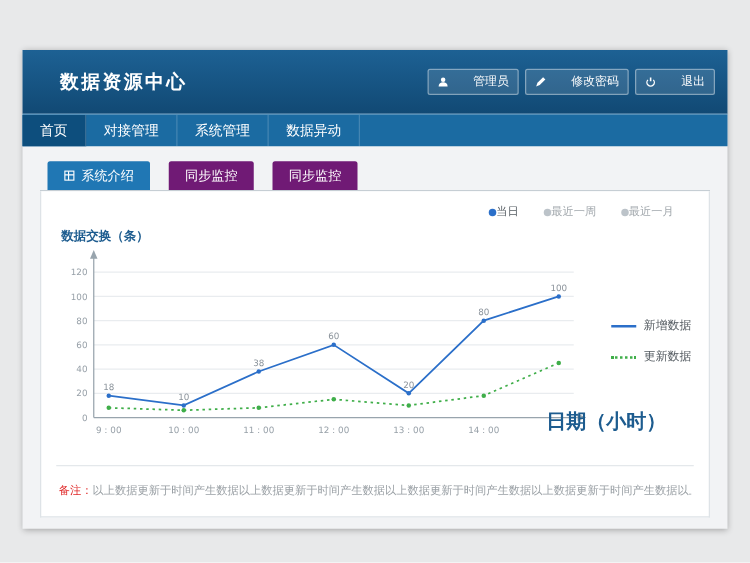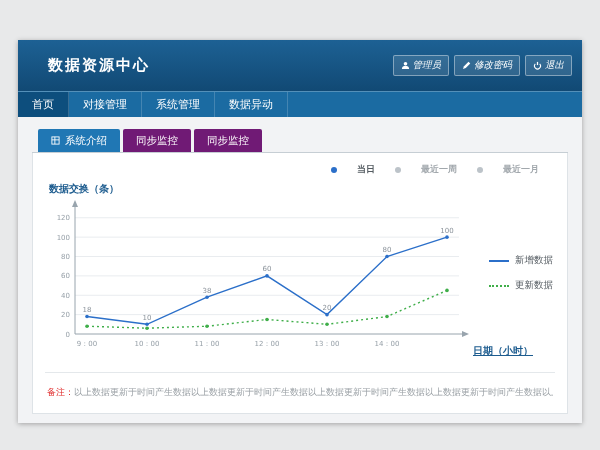--- a/index.html
+++ b/index.html
@@ -20,67 +20,66 @@
     background:linear-gradient(#1d6194,#114974);
     display:flex; align-items:center;
     padding:0 10px 0 14px;
   }
   .logo-top { color:#fff; font-size:13px; font-weight:bold; font-style:italic; line-height:14px; }
   .logo-mark { width:4px; height:4px; background:#e23b2e; border-radius:50%; display:inline-block; margin:0 2px 6px 0; }
   .logo-sub { color:#fff; font-size:11px; font-weight:bold; letter-spacing:3px; line-height:14px; }
   .app-title { color:#fff; font-size:15px; font-weight:bold; letter-spacing:2px; margin-left:16px; }
   .hd-actions { margin-left:auto; display:flex; gap:5px; }
   .hbtn {
-    display:flex; align-items:center; gap:3px;
+    display:flex; align-items:center; gap:20px;
     background:rgba(255,255,255,0.12);
     border:1px solid rgba(255,255,255,0.4);
     border-radius:2px; color:#fff;
     font-size:9.5px; padding:3px 7px; cursor:pointer;
     font-family:inherit;
-    font-style:italic;
   }
   .hicon { display:inline-flex; width:9px; height:9px; }
   .hicon svg { width:9px; height:9px; }
   
   .nav {
     height:26px; background:#1b6ba2;
     border-top:1px solid rgba(255,255,255,0.25);
     display:flex;
   }
   .nav-item {
     color:#fff; font-size:11px; display:flex; align-items:center;
     padding:0 14px; cursor:pointer;
     border-right:1px solid rgba(255,255,255,0.18);
   }
   .nav-item.active { background:#0d4e7d; }
   
   .main { padding:12px 14px 0; }
-  .tabs { display:flex; gap:3px; padding-left:6px; border-bottom:1px solid #c6ced4; }
+  .tabs { display:flex; gap:15px; padding-left:6px; border-bottom:1px solid #c6ced4; }
   .tab {
     height:23px; display:flex; align-items:center; gap:5px;
     padding:0 13px; font-size:10.5px; color:#fff;
     background:#701a75; border-radius:2px 2px 0 0; cursor:pointer;
   }
   .tab.active { background:#2077b4; }
   .tabicon { display:inline-flex; width:9px; height:9px; }
   .tabicon svg { width:9px; height:9px; }
   .panel {
     background:#fff; border:1px solid #dee3e7; border-top:none;
     min-height:250px; padding-bottom:14px;
   }
   
   .tlegend { display:flex; justify-content:flex-end; gap:20px; padding:10px 28px 0; font-size:9px; }
-  .tl-item { display:flex; align-items:center; gap:20px; cursor:pointer;font-weight:bold; }
+  .tl-item { display:flex; align-items:center; gap:0; cursor:pointer; }
   .tl-dot { width:6px; height:6px; border-radius:50%; display:inline-block; }
   .ylabel { font-size:10px; font-weight:bold; color:#1d5c8f; padding:6px 0 2px 16px; }
   .chart-row { display:flex; padding-left:10px; }
   .chart-col { position:relative; width:430px; }
   .xlabel {
-    position:absolute; right:-60px; bottom:4px;
-    font-size:10px; font-weight:bold; color:#1d5c8f;text-decoration:underline;
+    position:absolute; right:-60px; bottom:14px;
+    font-size:16px; font-weight:bold; color:#1d5c8f;
   }
   #line-chart .tk { font-size:7px; fill:#97a0a8; }
   #line-chart .pl { font-size:7px; fill:#8b939b; }
   .side-legend { margin:56px 0 0 16px; }
   .sl-item { display:flex; align-items:center; gap:6px; font-size:9.5px; color:#555c62; margin-bottom:12px; cursor:pointer; }
   .sl-swatch { width:20px; height:0; display:inline-block; }
   .panel-divider { border-top:1px solid #e4e8eb; margin:10px 12px 0; }
   .note {
     margin:0 14px; padding-top:13px; font-size:9px; color:#9aa0a5;
     text-align:center; white-space:nowrap; overflow:hidden;

